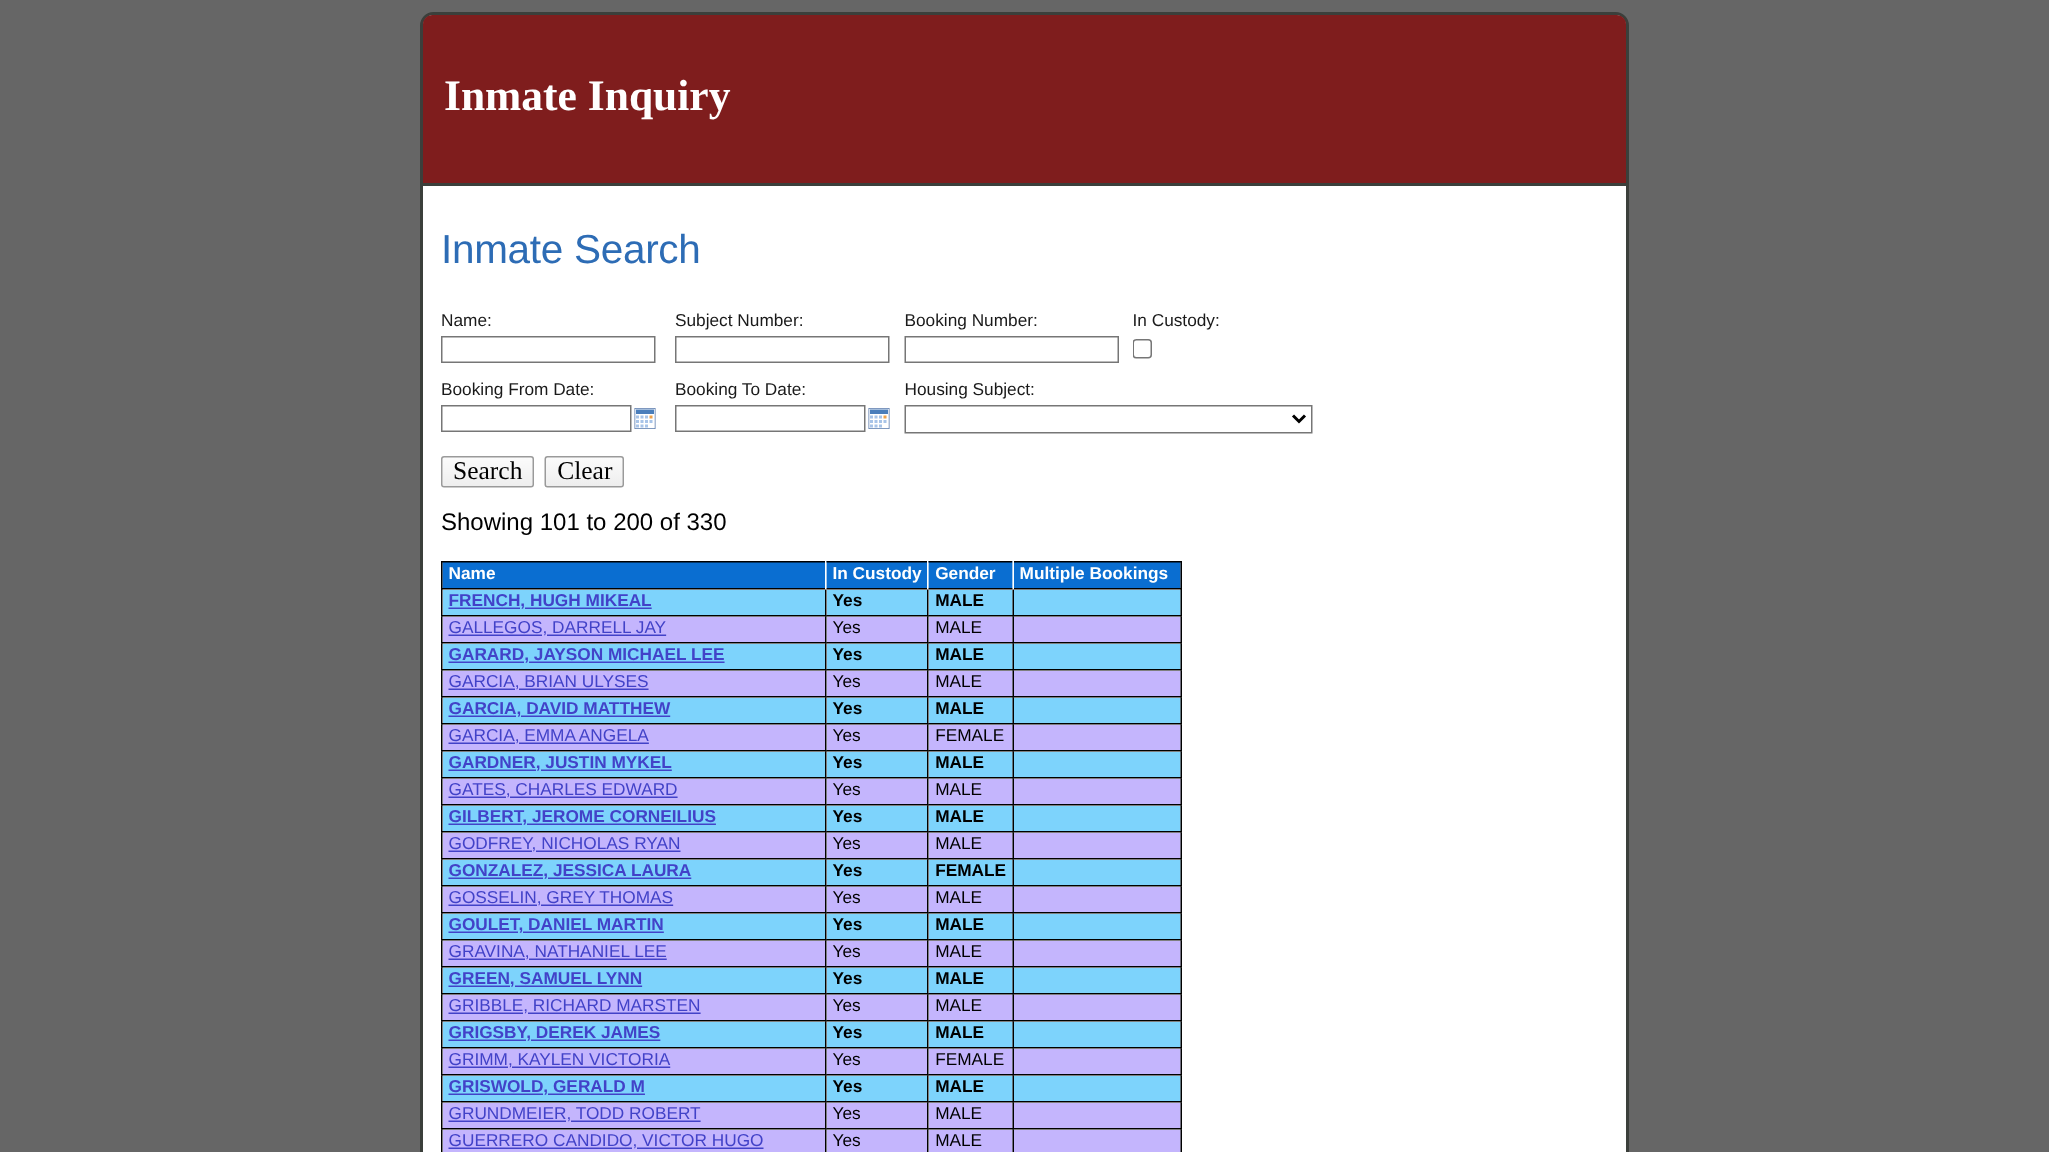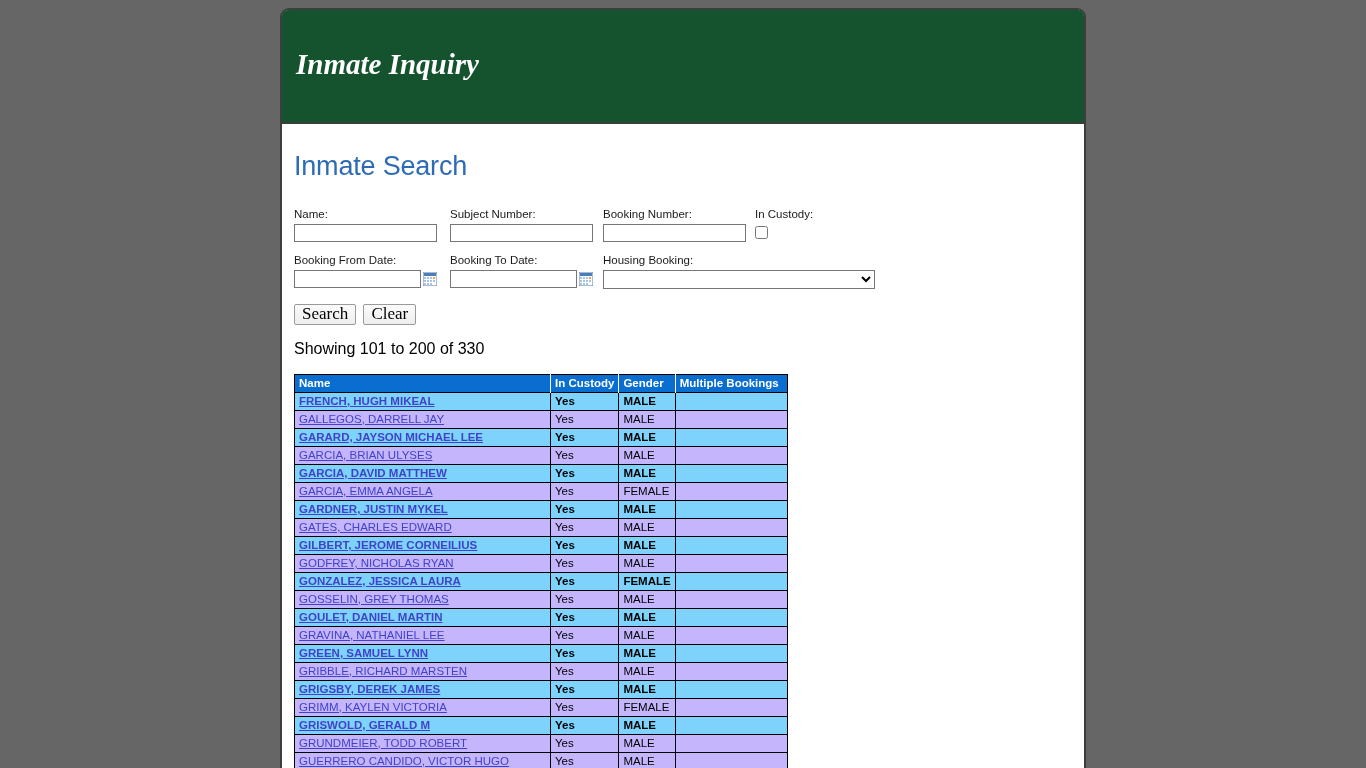--- a/index.html
+++ b/index.html
@@ -24,26 +24,25 @@
   }
   .app-container {
     width: 806px;
     background: #ffffff;
     border: 2px solid #3b3f3b;
     border-radius: 9px 9px 0 0;
     box-sizing: border-box;
     min-height: 760px;
   }
   .app-header {
-    background: #14532d;
+    background: #7f1d1d;
     height: 112px;
     border-radius: 6px 6px 0 0;
     border-bottom: 2px solid #3b3f3b;
     position: relative;
-    font-style: italic;
   }
   .app-title {
     position: absolute;
     left: 14px;
     top: 38px;
     color: #ffffff;
     font-family: "Liberation Serif", serif;
     font-weight: bold;
     font-size: 29px;
     letter-spacing: 0px;
@@ -274,21 +273,21 @@
                 <rect x="7" y="8" width="2" height="2" fill="#a8c4e8"></rect>
                 <rect x="10" y="8" width="2" height="2" fill="#a8c4e8"></rect>
                 <rect x="1" y="11" width="2" height="2" fill="#a8c4e8"></rect>
                 <rect x="4" y="11" width="2" height="2" fill="#a8c4e8"></rect>
                 <rect x="7" y="11" width="2" height="2" fill="#a8c4e8"></rect>
               </svg>
             </span>
           </div>
 
           <div class="field" style="left:309px;">
-            <label class="field-label">Housing Booking:</label>
+            <label class="field-label">Housing Subject:</label>
             <select class="facility-select">
               <option></option>
             </select>
           </div>
 
         </div>
 
         <div class="button-row">
           <button class="std-btn">Search</button>
           <button class="std-btn">Clear</button>

